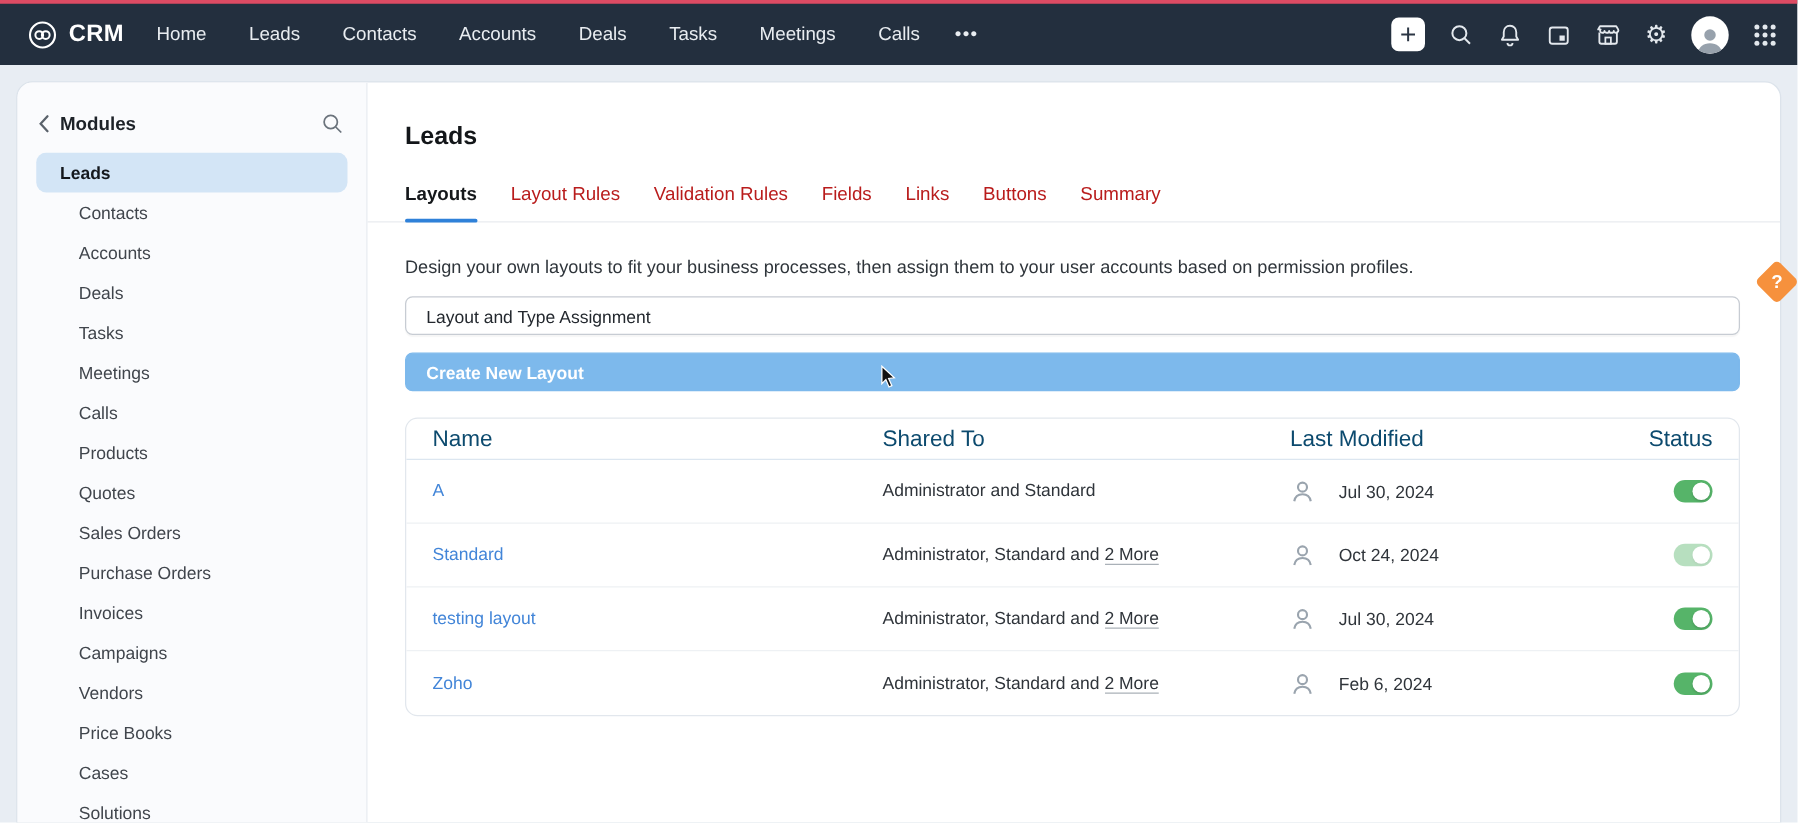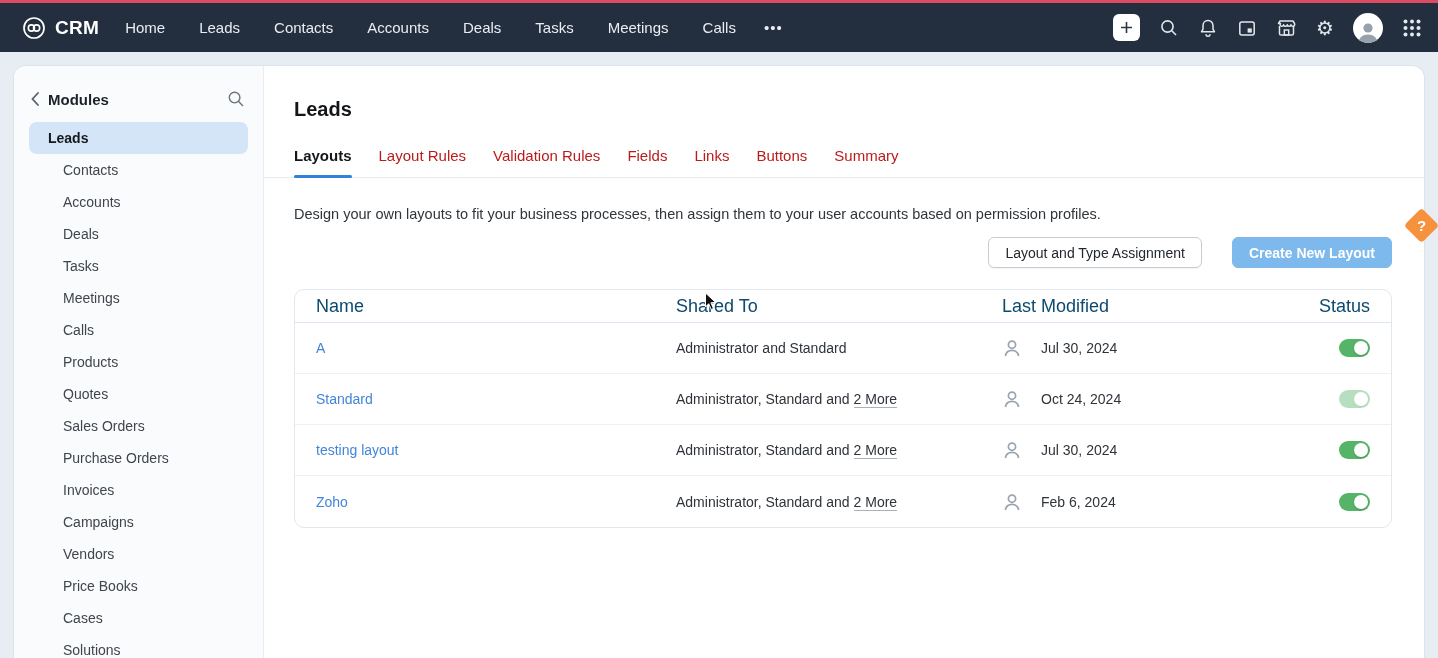--- a/index.html
+++ b/index.html
@@ -28,39 +28,39 @@
   .nav-right{margin-left:auto;display:flex;align-items:center;gap:19px;padding-right:16px;}
   .icon-btn{display:flex;align-items:center;justify-content:center;cursor:pointer;}
   .plus-btn{width:27px;height:27px;background:#fff;border-radius:6px;}
   .gear{color:#e3e8ed;font-size:20px;line-height:20px;}
   .avatar-big{width:30px;height:30px;border-radius:50%;background:#fff;overflow:hidden;display:flex;align-items:flex-end;justify-content:center;}
 
   
   .card{position:absolute;left:14px;top:66px;width:1410px;height:592px;background:#fff;border-radius:12px 12px 0 0;box-shadow:0 0 0 1px rgba(210,218,228,.55);display:flex;overflow:hidden;}
 
   
-  .sidebar{width:250px;background:var(--panel-bg);border-right:1px solid #e9edf1;flex:none;display:flex;flex-direction:column;}
+  .sidebar{width:280px;background:var(--panel-bg);border-right:1px solid #e9edf1;flex:none;display:flex;flex-direction:column;}
   .side-head{display:flex;align-items:center;padding:24px 18px 14px 16px;}
   .side-title{font-size:15px;font-weight:bold;color:#1d2228;margin-left:8px;flex:1;}
   .side-list{flex:1;overflow:hidden;}
   .side-item{height:32px;display:flex;align-items:center;font-size:14px;color:#40454c;padding-left:34px;margin:0 15px;border-radius:8px;cursor:pointer;white-space:nowrap;}
   .side-item.selected{background:var(--pill-blue);color:#14181d;font-weight:bold;padding-left:19px;}
 
   
   .content{flex:1;padding:30px 32px 0 30px;position:relative;}
   .page-title{font-size:20px;font-weight:bold;color:#131619;margin-top:2px;}
   .tabs{display:flex;gap:27px;margin-top:26px;margin-left:-30px;margin-right:-32px;padding-left:30px;border-bottom:1px solid #e9ecef;}
   .tab{font-size:15px;color:#b91c1c;padding-bottom:13px;position:relative;cursor:pointer;white-space:nowrap;}
   .tab.active{color:#15181b;font-weight:bold;}
   .tab.active::after{content:"";position:absolute;left:0;right:0;bottom:-1px;height:3px;border-radius:2px;background:#2f81d9;}
   .desc{margin-top:28px;font-size:14.5px;color:#2f353b;}
-  .actions{display:flex;justify-content:flex-end;gap:14px;margin-top:15px;}
+  .actions{display:flex;justify-content:flex-end;gap:14px;margin-top:15px;flex-direction:column;}
   .btn{height:31px;padding:0 16px;border-radius:6px;font-size:14px;display:flex;align-items:center;cursor:pointer;}
   .btn-secondary{background:#fff;border:1px solid #c7ccd3;color:#23282e;box-shadow:0 1px 1px rgba(0,0,0,.04);}
-  .btn-primary{background:var(--accent-blue);color:#fff;border:1px solid var(--accent-blue);font-weight:bold;margin-left:16px;}
+  .btn-primary{background:var(--accent-blue);color:#fff;border:1px solid var(--accent-blue);font-weight:bold;}
 
   
   .table{margin-top:21px;border:1px solid var(--border);border-radius:10px;background:#fff;overflow:hidden;}
   .trow{display:grid;grid-template-columns:360px 326px 1fr 80px;align-items:center;padding:0 21px;}
   .thead{height:33px;border-bottom:1px solid #dce6f0;}
   .th{font-size:18px;color:#0c4a6e;}
   .th:last-child{text-align:right;}
   .tbody-row{height:51px;border-bottom:1px solid #eef1f4;}
   .tbody-row:last-child{border-bottom:none;}
   .cell-link{font-size:14px;color:var(--link);text-decoration:none;cursor:pointer;}

